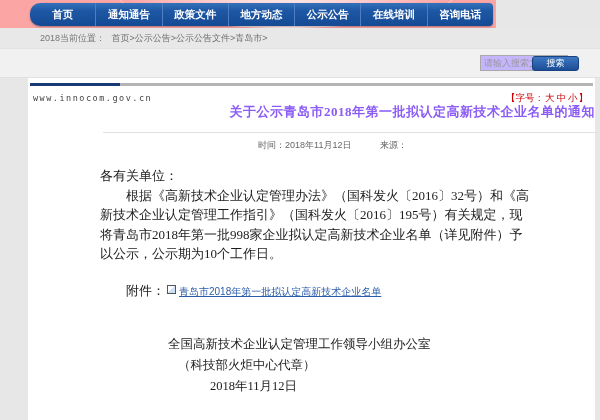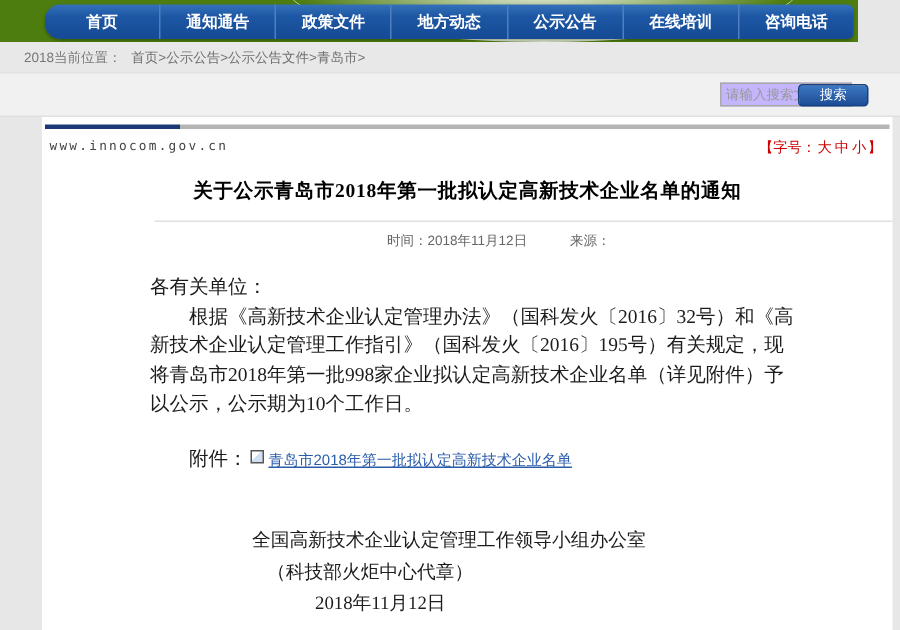--- a/index.html
+++ b/index.html
@@ -6,22 +6,22 @@
   html, body { width: 600px; height: 420px; }
   body {
     position: relative;
     background: #e7e7e7;
     font-family: "Liberation Sans", sans-serif;
     overflow: hidden;
   }
 
   
   .top-strip {
-    position: absolute; top: 0; left: 0; width: 572px; height: 28px;
-    background: #4d7c0f; overflow: hidden;
+    position: absolute; top: 0; left: 0; width: 496px; height: 28px;
+    background: #fca5a5; overflow: hidden;
   }
   .swirl {
     position: absolute; right: 40px; top: -42px; width: 340px; height: 70px;
     border-radius: 50%;
     background: radial-gradient(ellipse at center, rgba(255,255,255,0.95) 0%, rgba(225,225,225,0.0) 70%);
     border-bottom: 2px solid rgba(255,255,255,0.8);
   }
   .navbar {
     position: absolute; top: 3px; left: 30px; right: 3px; height: 23px;
     background: linear-gradient(#3571ba 0%, #1d57a4 35%, #154a94 100%);
@@ -33,21 +33,21 @@
     flex: 1; display: flex; align-items: center; justify-content: center;
     color: #ffffff; font-size: 10.5px; font-weight: bold;
     border-right: 1px solid #4f7fc0; cursor: pointer; white-space: nowrap;
   }
   .nav-item:last-child { border-right: none; }
 
   
   .breadcrumb-row {
     position: absolute; top: 28px; left: 0; width: 600px; height: 21px;
     background: #e8e8e8; border-bottom: 1px solid #e2e2e2;
-    font-size: 9px; color: #777; line-height: 21px; padding-left: 16px;
+    font-size: 9px; color: #777; line-height: 21px; padding-left: 40px;
     white-space: nowrap;
   }
   .breadcrumb-row .crumb-path { margin-left: 4px; color: #707070; }
 
   
   .search-row {
     position: absolute; top: 49px; left: 0; width: 600px; height: 29px;
     background: #f1f1f1; border-bottom: 1px solid #e0e0e0;
   }
   .search-input {
@@ -79,22 +79,22 @@
     font-family: "DejaVu Sans Mono", monospace;
     font-size: 8.5px; letter-spacing: 1.5px; color: #444;
   }
   .font-size-sel {
     position: absolute; top: 14px; right: 7px;
     font-size: 9.5px; color: #cc0000; white-space: nowrap; text-align: center;
   }
   .font-size-sel .fs-opt { cursor: pointer; margin: 0 1px; }
 
   .article-title {
-    margin-top: 15px; text-align: center;
-    color: #000000; font-family: "Liberation Serif", serif;
+    text-align: right;
+    color: #8b5cf6; font-family: "Liberation Serif", serif;
     font-weight: bold; font-size: 13px; letter-spacing: 0.5px;
   }
   .meta-rule { border-top: 1px solid #e0e0e0; margin: 11px 0 0 75px; }
   .meta-line {
     text-align: center; font-size: 9px; color: #666; margin-top: 6px;
     white-space: nowrap;
     padding-left: 42px;
   }
   .meta-line .meta-source { margin-left: 26px; }
 

